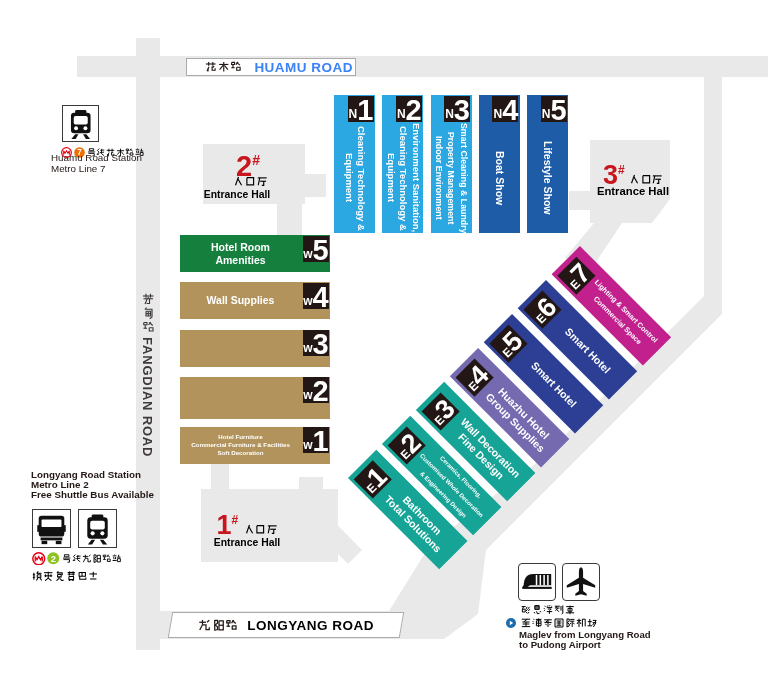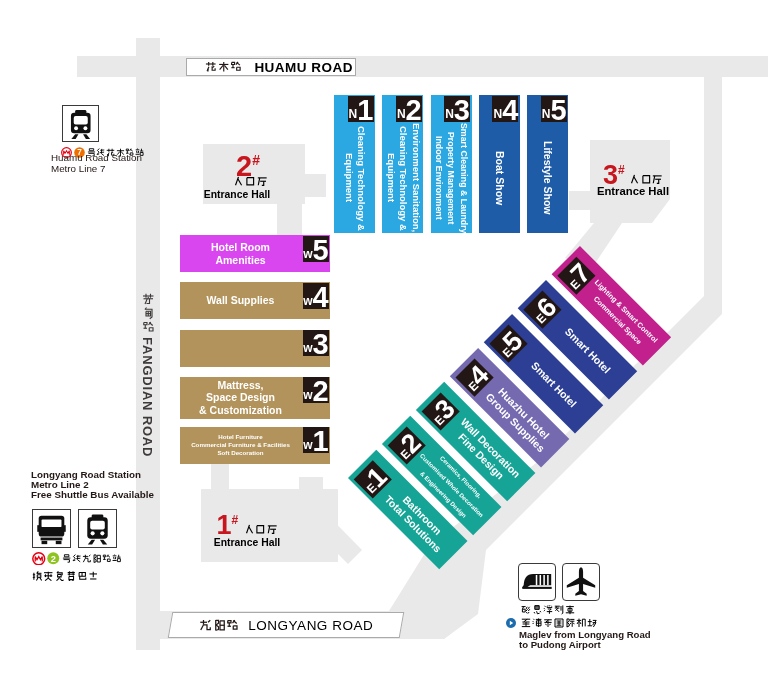--- a/index.html
+++ b/index.html
@@ -43,21 +43,21 @@
       <path d="M56 38 L86 74"></path>
     </svg>
     <svg style="width:11.5px;height:11.5px;margin:0 0.5px;vertical-align:0px" viewBox="0 0 100 100" fill="none" stroke="#231815" stroke-width="10" stroke-linecap="butt">
       <path d="M14 12 L40 12 L40 30 L14 30 L14 12"></path>
       <path d="M26 30 L26 58"></path>
       <path d="M12 58 L40 58"></path>
       <path d="M70 8 L52 32"></path>
       <path d="M58 12 L86 36"></path>
       <path d="M58 54 L88 54 L88 80 L58 80 L58 54"></path>
     </svg>
-    <span style="font-size:13.5px;font-weight:bold;color:#000000;margin-left:12px;letter-spacing:0.5px">HUAMU ROAD</span>
+    <span style="font-size:13.5px;font-weight:bold;color:#3b82f6;margin-left:12px;letter-spacing:0.5px">HUAMU ROAD</span>
   </div>
 
 <div class="ab" style="left:170px;top:612px;width:232px;height:26px;background:#fff;border:1px solid #aaa;transform:skewX(-10deg);"></div>
 <div class="ab" style="left:170px;top:612px;width:232px;height:26px;display:flex;align-items:center;justify-content:center;white-space:nowrap">
 <svg style="width:12.5px;height:12.5px;margin:0 0.5px;vertical-align:0px" viewBox="0 0 100 100" fill="none" stroke="#231815" stroke-width="10" stroke-linecap="butt">
       <path d="M10 26 L64 26"></path>
       <path d="M36 8 L36 46"></path>
       <path d="M36 46 L14 88"></path>
       <path d="M36 46 L64 46 L64 84 L90 84 L90 66"></path>
       <path d="M72 26 L90 10"></path>
@@ -70,21 +70,21 @@
       <path d="M56 50 L90 50"></path>
     </svg>
     <svg style="width:12.5px;height:12.5px;margin:0 0.5px;vertical-align:0px" viewBox="0 0 100 100" fill="none" stroke="#231815" stroke-width="10" stroke-linecap="butt">
       <path d="M14 12 L40 12 L40 30 L14 30 L14 12"></path>
       <path d="M26 30 L26 58"></path>
       <path d="M12 58 L40 58"></path>
       <path d="M70 8 L52 32"></path>
       <path d="M58 12 L86 36"></path>
       <path d="M58 54 L88 54 L88 80 L58 80 L58 54"></path>
     </svg>
-    <span style="font-size:13.5px;font-weight:normal;color:#000;margin-left:9px;letter-spacing:0.5px">LONGYANG ROAD</span>
+    <span style="font-size:13.5px;font-weight:bold;color:#000;margin-left:9px;letter-spacing:0.5px">LONGYANG ROAD</span>
   </div>
 
 <div class="ab" style="left:141px;top:293px;width:14px;text-align:center">
     <div style="line-height:0;margin:0 0 1.5px"><svg style="width:12.5px;height:12.5px;margin:0 0.5px;vertical-align:0px" viewBox="0 0 100 100" fill="none" stroke="#3E3A39" stroke-width="9" stroke-linecap="butt">
         <path d="M8 24 L92 24"></path>
         <path d="M32 6 L32 38"></path>
         <path d="M68 6 L68 38"></path>
         <path d="M50 30 L50 42"></path>
         <path d="M12 46 L88 46"></path>
         <path d="M42 46 L24 88"></path>
@@ -141,21 +141,21 @@
   </div>
 
 <div class="ab" style="left:527.2px;top:94.5px;width:41px;height:138px;background:#1E5CA8">
 <div class="barlbl" style="position:absolute;top:1.5px;right:1.5px;width:26px;height:26px">
       <span style="font-size:12px;line-height:16px">N</span>
       <span style="font-size:29px;line-height:24px;letter-spacing:-1px">5</span>
     </div>
 <div class="vtx" style="position:absolute;top:29px;left:0;width:100%;height:109px;display:flex;align-items:center;justify-content:center;color:#fff;font-weight:bold;font-size:10.5px;line-height:12.5px;text-align:center">Lifestyle Show</div>
   </div>
 
-<div class="ab" style="left:180px;top:235px;width:149.5px;height:37px;background:#d946ef">
+<div class="ab" style="left:180px;top:235px;width:149.5px;height:37px;background:#15803d">
 <div style="position:absolute;left:0;top:0;width:121px;height:37px;display:flex;flex-direction:column;align-items:center;justify-content:center;color:#fff;font-weight:bold;font-size:10.5px;line-height:12.7px;text-align:center">Hotel Room<br>Amenities</div>
 <div class="barlbl" style="position:absolute;right:1px;top:0.5px;width:26px;height:26px">
       <span style="font-size:12px;line-height:16px">w</span>
       <span style="font-size:29px;line-height:24px;letter-spacing:-1px">5</span>
     </div>
   </div>
 
 <div class="ab" style="left:180px;top:282px;width:149.5px;height:37px;background:#B2935B">
 <div style="position:absolute;left:0;top:0;width:121px;height:37px;display:flex;flex-direction:column;align-items:center;justify-content:center;color:#fff;font-weight:bold;font-size:10.5px;line-height:12.7px;text-align:center">Wall Supplies</div>
 <div class="barlbl" style="position:absolute;right:1px;top:0.5px;width:26px;height:26px">
@@ -165,21 +165,20 @@
   </div>
 
 <div class="ab" style="left:180px;top:329.5px;width:149.5px;height:37px;background:#B2935B">
 <div class="barlbl" style="position:absolute;right:1px;top:0.5px;width:26px;height:26px">
       <span style="font-size:12px;line-height:16px">w</span>
       <span style="font-size:29px;line-height:24px;letter-spacing:-1px">3</span>
     </div>
   </div>
 
 <div class="ab" style="left:180px;top:376.5px;width:149.5px;height:42.5px;background:#B2935B">
-<div style="position:absolute;left:0;top:0;width:121px;height:42.5px;display:flex;flex-direction:column;align-items:center;justify-content:center;color:#fff;font-weight:bold;font-size:10.5px;line-height:12.7px;text-align:center">Mattress,<br>Space Design<br>&amp; Customization</div>
 <div class="barlbl" style="position:absolute;right:1px;top:0.5px;width:26px;height:26px">
       <span style="font-size:12px;line-height:16px">w</span>
       <span style="font-size:29px;line-height:24px;letter-spacing:-1px">2</span>
     </div>
   </div>
 
 <div class="ab" style="left:180px;top:426.5px;width:149.5px;height:37.5px;background:#B2935B">
 <div style="position:absolute;left:0;top:0;width:121px;height:37.5px;display:flex;flex-direction:column;align-items:center;justify-content:center;color:#fff;font-weight:bold;font-size:6.2px;line-height:8.4px;text-align:center">Hotel Furniture<br>Commercial Furniture &amp; Facilities<br>Soft Decoration</div>
 <div class="barlbl" style="position:absolute;right:1px;top:0.5px;width:26px;height:26px">
       <span style="font-size:12px;line-height:16px">w</span>

